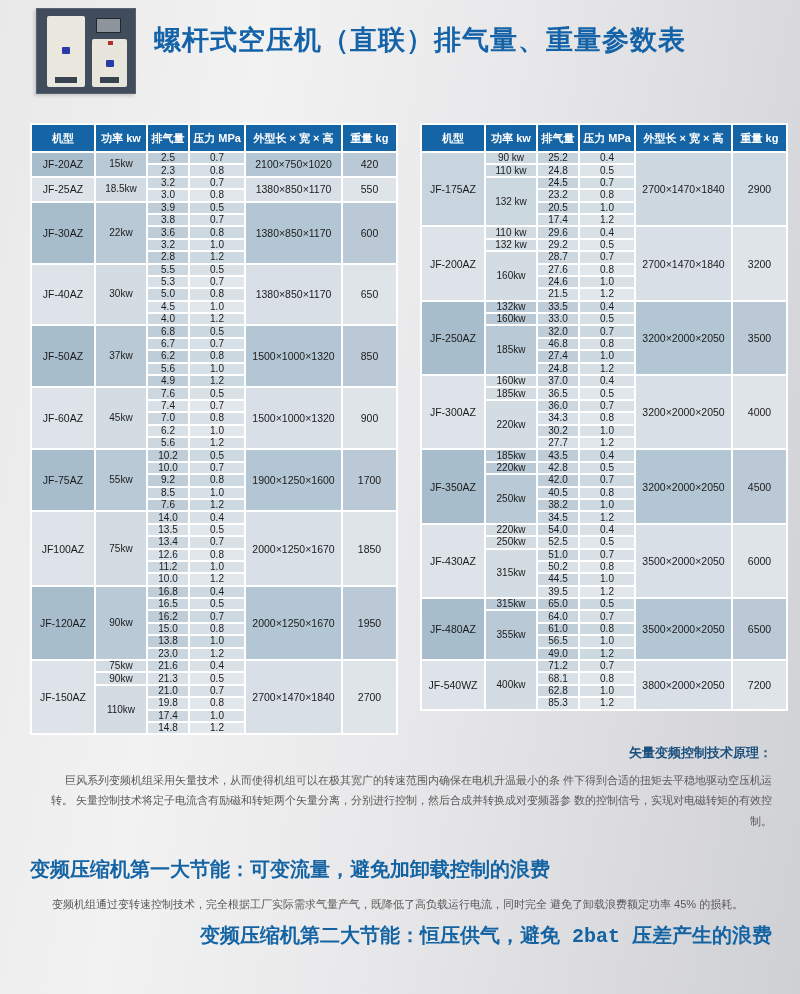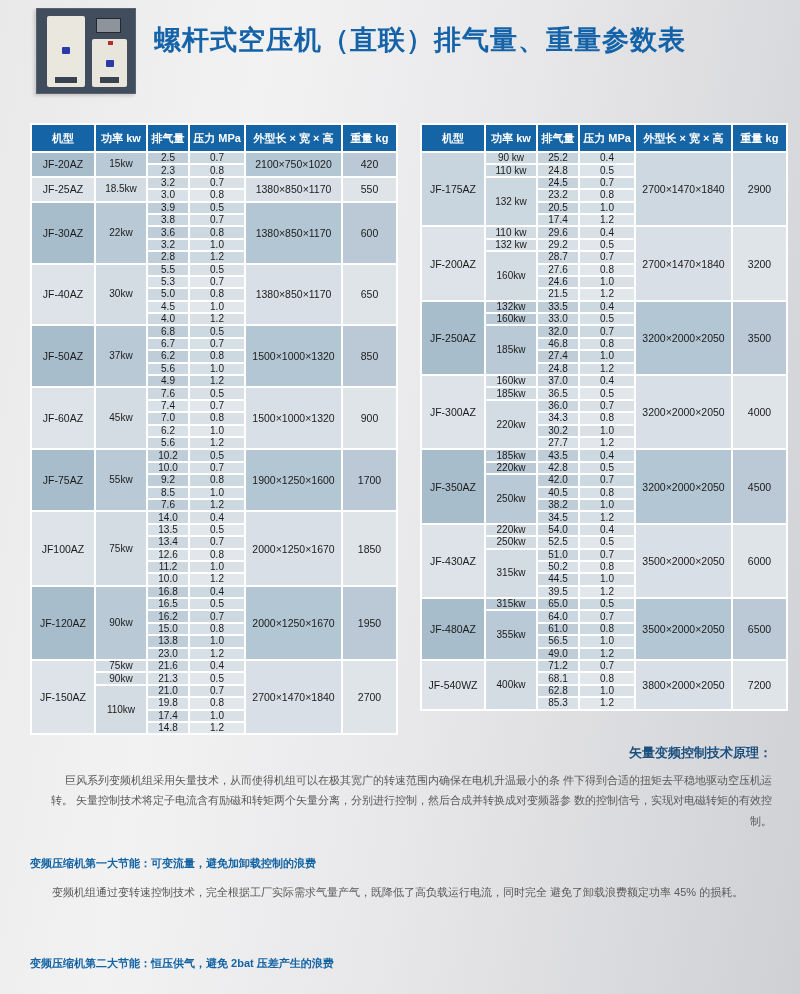--- a/index.html
+++ b/index.html
@@ -41,23 +41,23 @@
   
   .m-c{background:#c9d5de}.p-c{background:#ccd8e0}
   .d-c0{background:#c6d3dc}.d-c1{background:#d2dce3}
   .r-c0{background:#d4dee5}.r-c1{background:#dde4ea}
   .x-c{background:#cdd8e0}.w-c{background:#d0dae2}
 
   
   .sec{position:absolute;left:30px;width:742px;}
   #sec1{top:744px;text-align:right;}
   #sec2{top:856px;}
-  #sec3{top:956px;}
+  #sec3{top:922px;text-align:right;}
   .sec h2{margin:0 0 8px 0;font-size:13px;font-weight:bold;color:#1b4f7e;}
-  #sec2 h2,#sec3 h2{font-size:11px;color:#1464a4;margin-bottom:11px;}
+  #sec2 h2,#sec3 h2{font-size:20px;color:#1464a4;margin-bottom:11px;font-family:Liberation Mono, monospace;}
   .sec p{margin:0;font-size:11px;color:#595959;line-height:1.85;text-indent:2em;}
 </style>
 </head>
 <body>
 
 <div class="page">
 
   <div class="photo">
     <div class="unit-left">
       <span class="logo-dot"></span>

